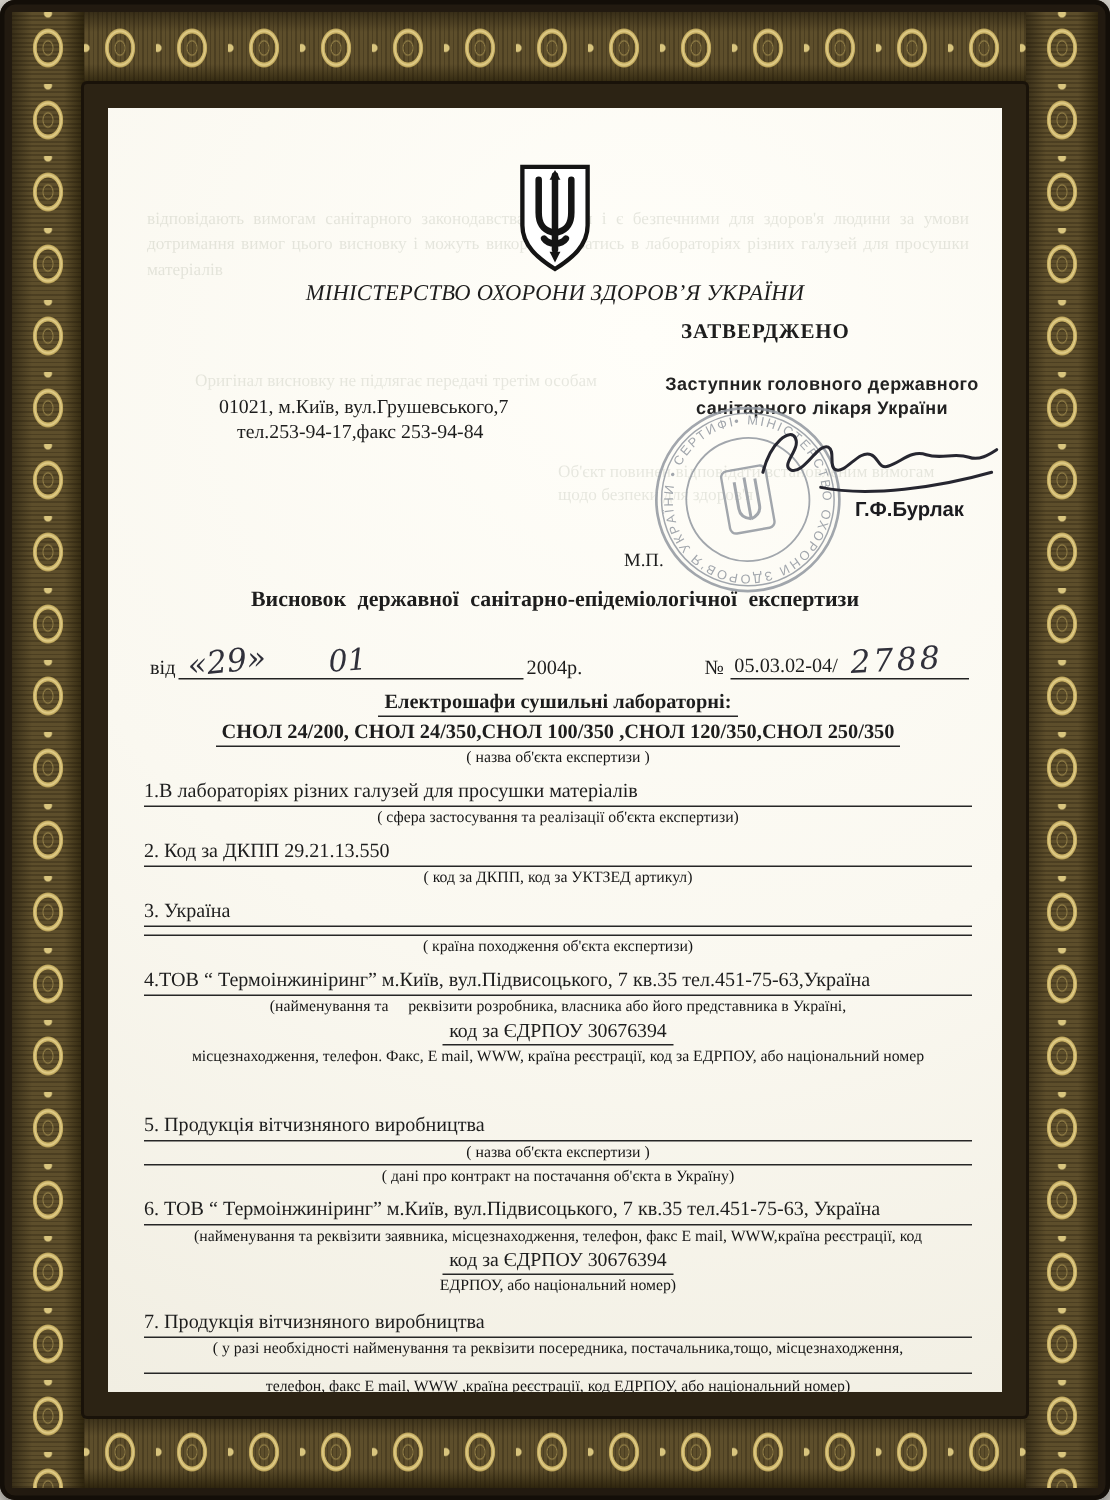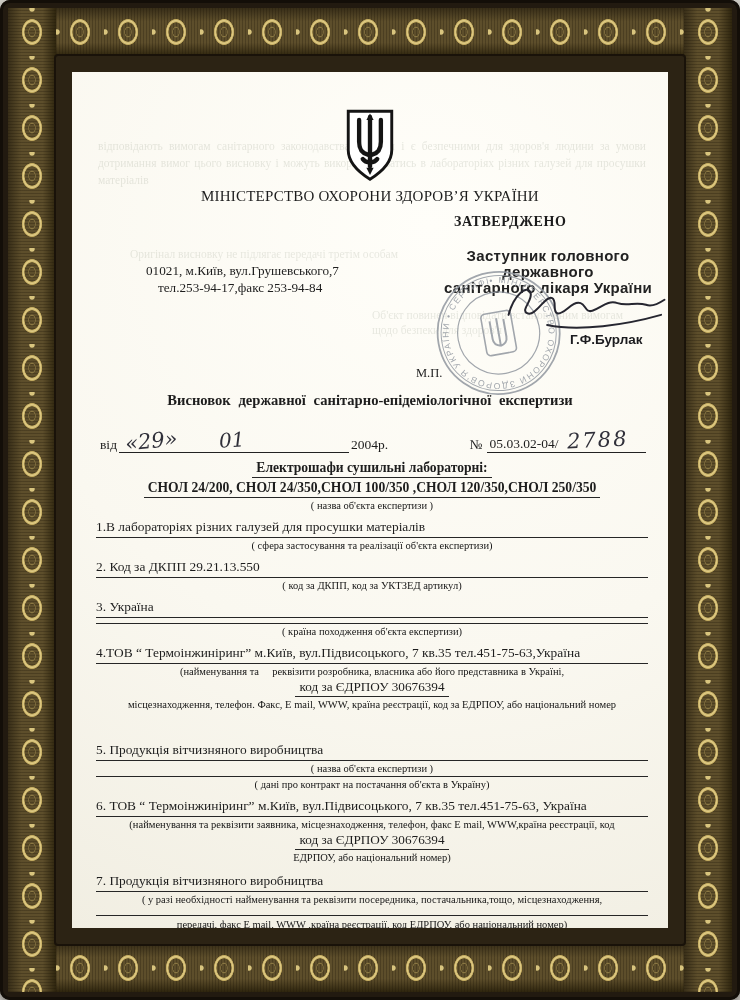--- a/index.html
+++ b/index.html
@@ -40,25 +40,25 @@
   
   .paper{position:relative;width:100%;height:100%;overflow:hidden;
     background:radial-gradient(circle at 60% 18%, #fffef9 0%, #faf8f0 55%, #f1eee2 100%);}
   .abs{position:absolute;}
 
   
   .bleed{color:#5f6a52;opacity:.15;filter:blur(.4px);font-size:11.5px;line-height:17px;text-align:justify;}
   .bleed2{color:#5f6a52;opacity:.14;filter:blur(.4px);font-size:11.5px;}
 
   
-  .ministry{top:116px;left:0;width:100%;text-align:center;font-size:15px;letter-spacing:.2px;}
+  .ministry{top:116px;left:0;width:100%;text-align:center;font-size:15px;letter-spacing:.2px;font-style:italic;}
   .approved{left:382px;top:142px;font-weight:bold;font-size:14px;letter-spacing:.6px;}
   .address{left:74px;top:190px;font-size:13.2px;line-height:17px;}
   .address .l2{padding-left:12px;}
-  .approver{left:350px;top:176px;width:252px;text-align:center;font-family:"Liberation Sans",sans-serif;font-weight:bold;font-size:15px;line-height:16px;letter-spacing:.3px;color:#222;}
+  .approver{left:350px;top:176px;width:252px;text-align:center;font-family:"Liberation Sans",sans-serif;font-weight:bold;font-size:12px;line-height:16px;letter-spacing:.3px;color:#222;}
   .stampwrap{left:362px;top:196px;transform:rotate(-10deg);opacity:.85;}
   .sigwrap{left:428px;top:206px;}
   .signer{left:498px;top:260px;font-family:"Liberation Sans",sans-serif;font-weight:bold;font-size:13.5px;color:#1b1b1f;}
   .mp{left:344px;top:294px;font-size:12.5px;}
   .title{top:320px;left:0;width:100%;text-align:center;font-weight:bold;font-size:14.6px;word-spacing:4px;}
 
   
   .daterow{left:28px;right:22px;top:350px;height:32px;font-size:13.5px;}
   .dleft{position:absolute;left:0;bottom:1px;display:flex;align-items:flex-end;}
   .blank{display:inline-block;position:relative;width:230px;border-bottom:1.4px solid #222;height:26px;margin:0 2px;}
@@ -203,20 +203,20 @@
           <div class="cap">( дані про  контракт на постачання об'єкта в Україну)</div>
 
           <div class="val">6. ТОВ “ Термоінжиніринг” м.Київ, вул.Підвисоцького, 7 кв.35 тел.451-75-63,  Україна</div>
           <div class="cap">(найменування та реквізити заявника, місцезнаходження, телефон, факс E mail, WWW,країна реєстрації, код</div>
           <div class="center code"><span class="uin">код за ЄДРПОУ 30676394</span></div>
           <div class="cap">ЕДРПОУ, або національний номер)</div>
 
           <div class="val" style="margin-top:9px">7. Продукція вітчизняного виробництва</div>
           <div class="cap">( у разі необхідності найменування та реквізити посередника, постачальника,тощо, місцезнаходження,</div>
           <div class="rule" style="height:9px;margin-bottom:2px"></div>
-          <div class="cap">передачі, факс E mail, WWW ,країна реєстрації, код  ЕДРПОУ, або національний номер)</div>
+          <div class="cap">телефон, факс E mail, WWW ,країна реєстрації, код  ЕДРПОУ, або національний номер)</div>
 
         </div>
 
       </div>
     </div>
   </div>
 </div>
 
 </body></html>

